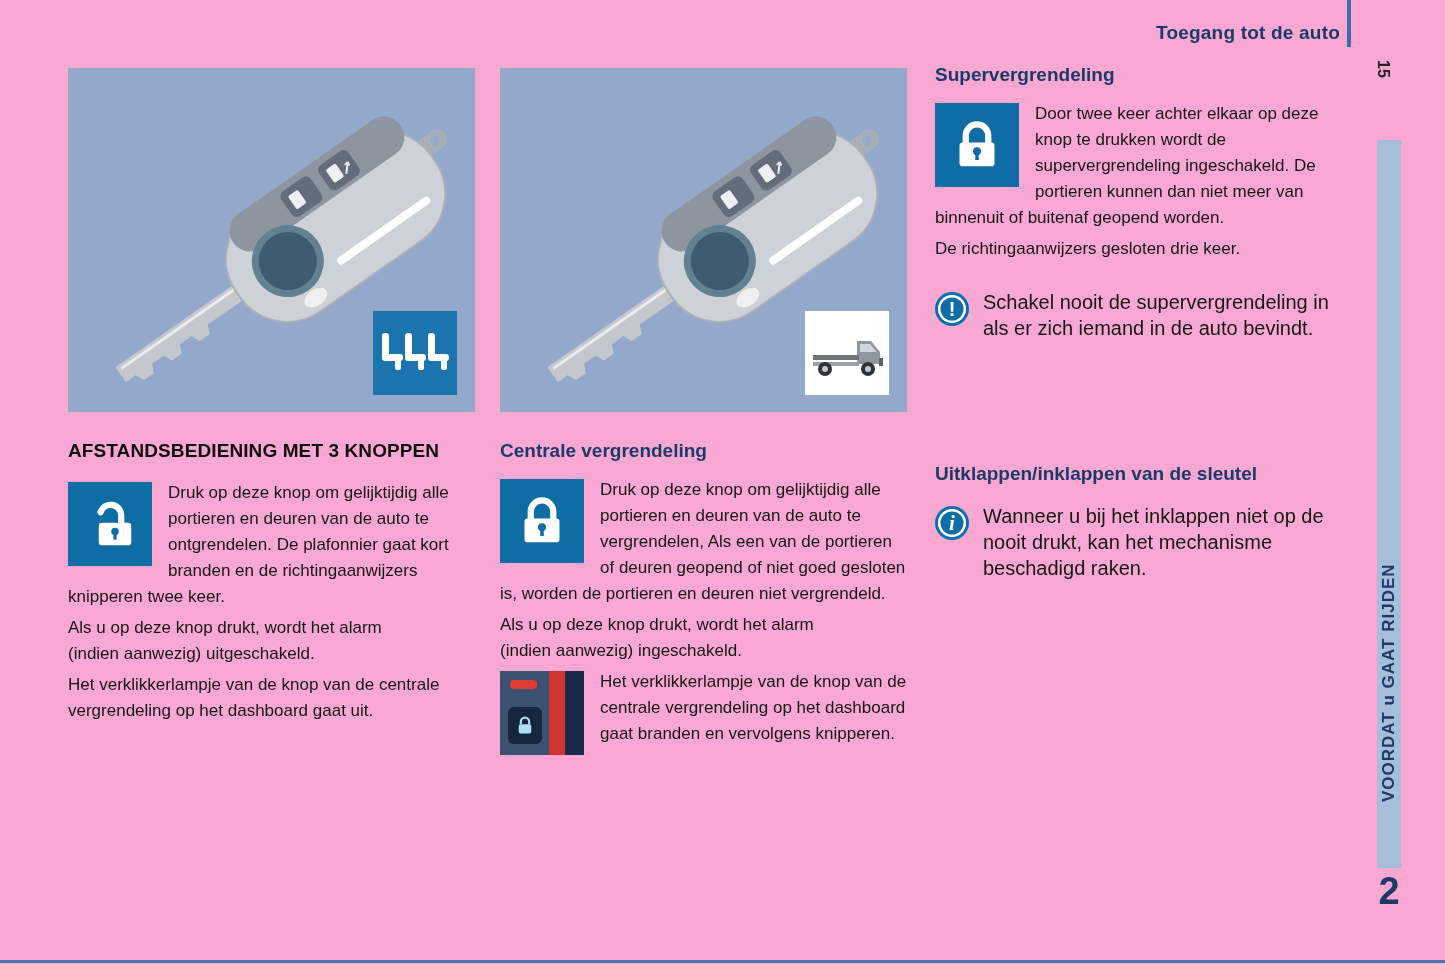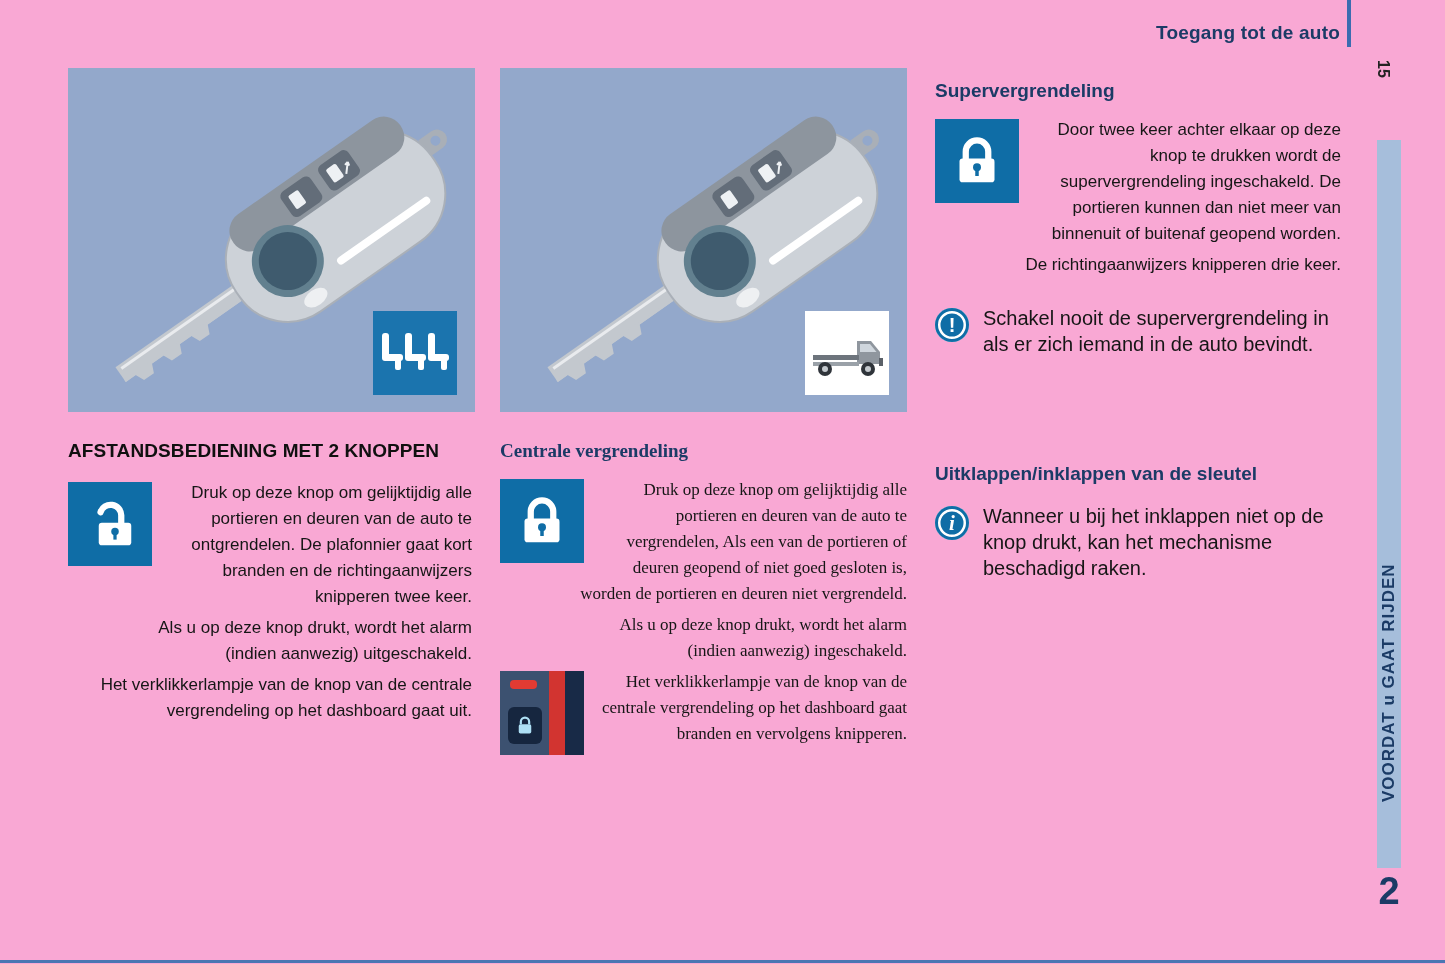--- a/index.html
+++ b/index.html
@@ -35,26 +35,26 @@
   .key-image { position:absolute; width:407px; height:344px; background:#93a8cb; overflow:hidden; }
   #key-image-1 { left:68px; top:68px; }
   #key-image-2 { left:500px; top:68px; }
   .badge { position:absolute; right:18px; bottom:17px; width:84px; height:84px; }
   .badge-seats { background:#1b74ae; }
   .badge-truck { background:#ffffff; }
   .badge svg { width:100%; height:100%; display:block; }
   
   .col { position:absolute; }
   #col1 { left:68px; top:440px; width:404px; }
-  #col2 { left:500px; top:440px; width:407px;font-family:Liberation Serif, serif; }
-  #col3a { left:935px; top:80px; width:406px; }
+  #col2 { left:500px; top:440px; width:407px; }
+  #col3a { left:935px; top:64px; width:406px; }
   #col3b { left:935px; top:463px; width:406px; }
   .caps-title { font-size:19px; font-weight:bold; color:#101010; margin:0 0 18px; letter-spacing:.1px; }
   .sub-title  { font-size:19px; font-weight:bold; color:#1b3b66; margin:0 0 15px; }
-  .para { font-size:17px; line-height:26px; margin:0 0 5px; white-space:pre-line;text-align:right; }
+  .para { font-size:17px; line-height:26px; margin:0 0 5px; white-space:pre-line; }
   .flow::after { content:""; display:block; clear:both; }
   
   .icon-tile {
     width:84px; height:84px; background:#0f6da6; float:left;
     margin:2px 16px 6px 0; display:flex; align-items:center; justify-content:center;
   }
   .icon-tile svg { width:60px; height:60px; }
   
   .dash-icon { width:84px; height:84px; float:left; margin:2px 16px 32px 0; position:relative; background:#3c5170; overflow:hidden; }
   .dash-red-stripe { position:absolute; left:49px; top:0; width:16px; height:84px; background:#d23430; }
@@ -170,21 +170,21 @@
         <rect x="74" y="47" width="4" height="8" fill="#5a6068"></rect>
         <circle cx="20" cy="58" r="7" fill="#2f343a"></circle>
           <circle cx="20" cy="58" r="3" fill="#c4c9ce"></circle>
         <circle cx="63" cy="58" r="7" fill="#2f343a"></circle>
           <circle cx="63" cy="58" r="3" fill="#c4c9ce"></circle>
       </svg>
     </div>
   </div>
 
   <div class="col" id="col1">
-    <h1 class="caps-title">AFSTANDSBEDIENING MET 2 KNOPPEN</h1>
+    <h1 class="caps-title">AFSTANDSBEDIENING MET 3 KNOPPEN</h1>
     <div class="flow">
       <div class="icon-tile">
         <svg viewBox="0 0 48 48">
           <path d="M33 23 v-6 a8.5 8.5 0 0 0 -16.6 -2.4" fill="none" stroke="#ffffff" stroke-width="5" stroke-linecap="round"></path>
           <rect x="15" y="23" width="26" height="18" rx="2.5" fill="#ffffff"></rect>
           <circle cx="28" cy="30" r="3" fill="#0f6da6"></circle>
             <rect x="26.7" y="30" width="2.6" height="6.5" fill="#0f6da6"></rect>
         </svg>
       </div>
       <p class="para">Druk op deze knop om gelijktijdig alle portieren en deuren van de auto te ontgrendelen. De plafonnier gaat kort branden en de richtingaanwijzers knipperen twee keer.</p>
@@ -230,29 +230,29 @@
     <div class="flow">
       <div class="icon-tile">
         <svg viewBox="0 0 48 48">
           <path d="M15 22 v-5.5 a9 9 0 0 1 18 0 V22" fill="none" stroke="#ffffff" stroke-width="5" stroke-linecap="round"></path>
           <rect x="10" y="22" width="28" height="19" rx="2.5" fill="#ffffff"></rect>
           <circle cx="24" cy="29" r="3.2" fill="#0f6da6"></circle>
             <rect x="22.6" y="29" width="2.8" height="7" fill="#0f6da6"></rect>
         </svg>
       </div>
       <p class="para">Door twee keer achter elkaar op deze knop te drukken wordt de supervergrendeling ingeschakeld. De portieren kunnen dan niet meer van binnenuit of buitenaf geopend worden.</p>
-      <p class="para">De richtingaanwijzers knipperen drie keer.</p>
+      <p class="para">De richtingaanwijzers gesloten drie keer.</p>
     </div>
     <div class="note mt22">
       <div class="note-icon">!</div>
       <div class="note-text">Schakel nooit de supervergrendeling in als er zich iemand in de auto bevindt.</div>
     </div>
   </div>
 
   <div class="col" id="col3b">
     <h2 class="sub-title">Uitklappen/inklappen van de sleutel</h2>
     <div class="note mt18">
       <div class="note-icon serif">i</div>
-      <div class="note-text">Wanneer u bij het inklappen niet op de knop drukt, kan het mechanisme beschadigd raken.</div>
+      <div class="note-text">Wanneer u bij het inklappen niet op de nooit drukt, kan het mechanisme beschadigd raken.</div>
     </div>
   </div>
 
 </div>
 
 </body></html>

